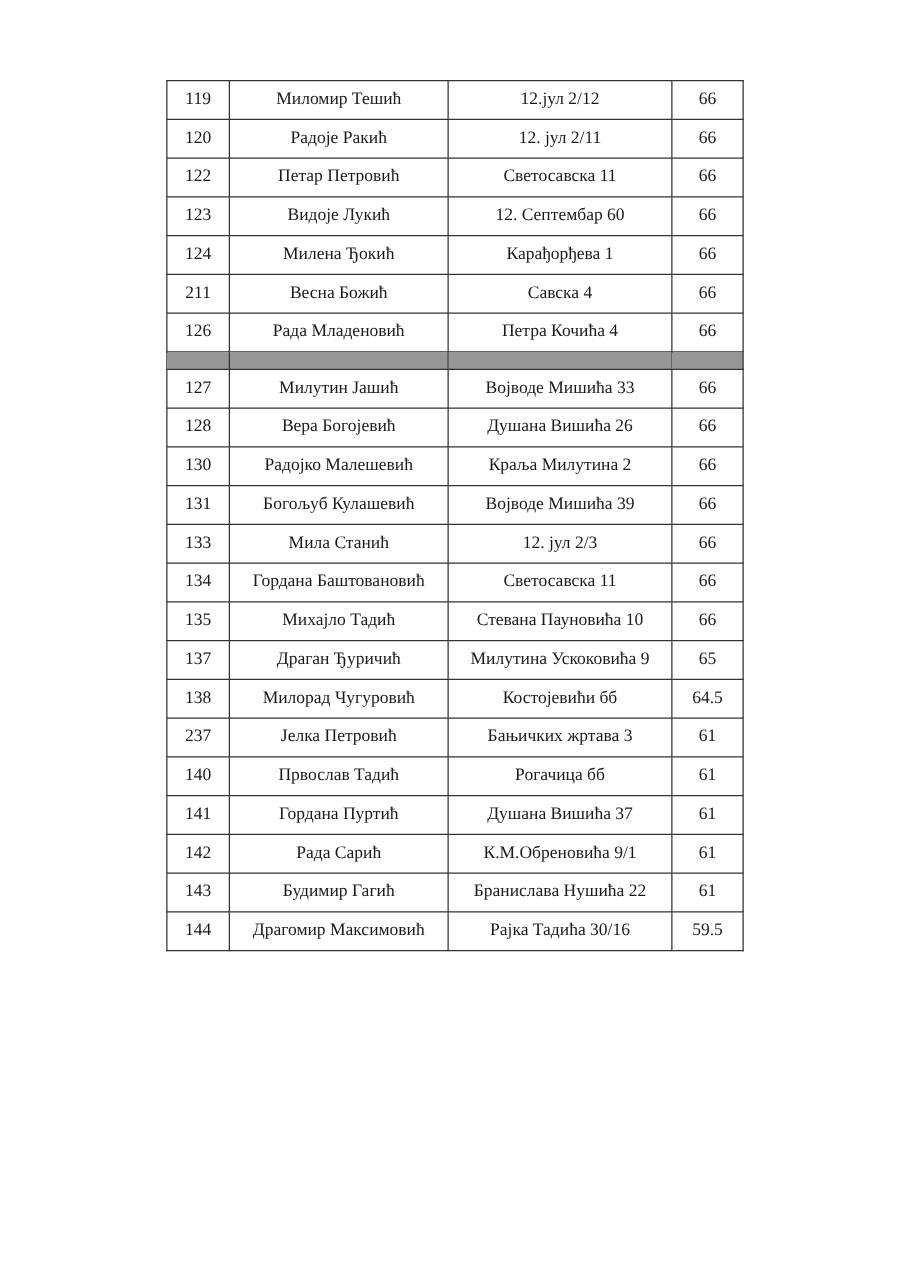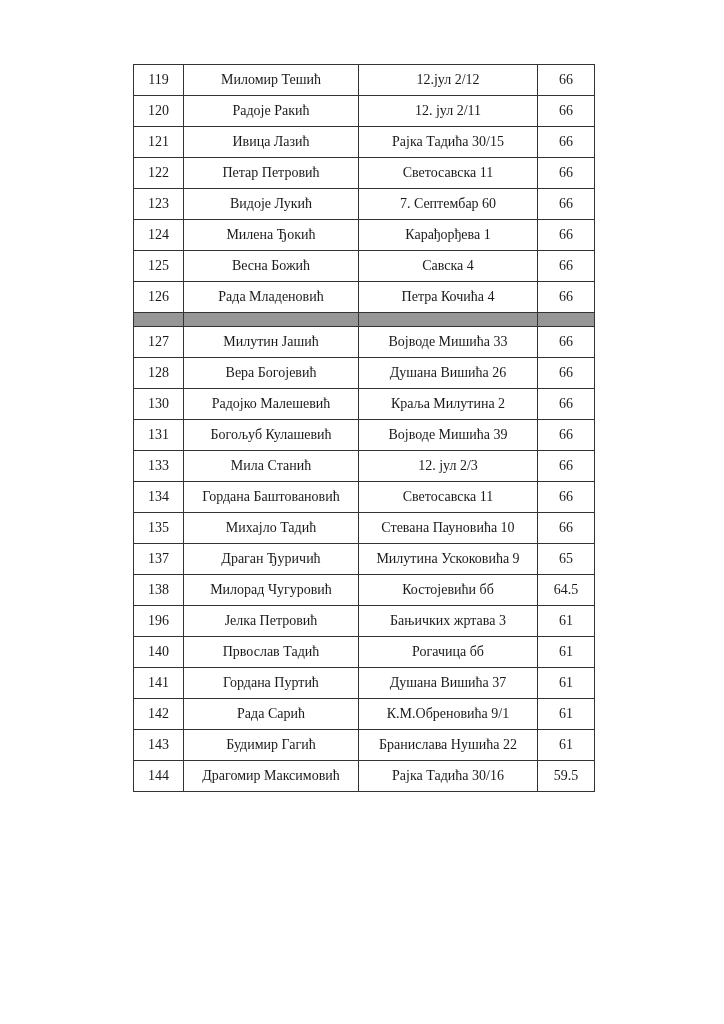--- a/index.html
+++ b/index.html
@@ -68,45 +68,39 @@
           <td>12.јул 2/12</td>
           <td>66</td>
         </tr>
         <tr>
           <td>120</td>
           <td>Радоје Ракић</td>
           <td>12. јул 2/11</td>
           <td>66</td>
         </tr>
         <tr>
-          <td>121</td>
-          <td>Ивица Лазић</td>
-          <td>Рајка Тадића 30/15</td>
-          <td>66</td>
-        </tr>
-        <tr>
           <td>122</td>
           <td>Петар Петровић</td>
           <td>Светосавска 11</td>
           <td>66</td>
         </tr>
         <tr>
           <td>123</td>
           <td>Видоје Лукић</td>
-          <td>7. Септембар 60</td>
+          <td>12. Септембар 60</td>
           <td>66</td>
         </tr>
         <tr>
           <td>124</td>
           <td>Милена Ђокић</td>
           <td>Карађорђева 1</td>
           <td>66</td>
         </tr>
         <tr>
-          <td>125</td>
+          <td>211</td>
           <td>Весна Божић</td>
           <td>Савска 4</td>
           <td>66</td>
         </tr>
         <tr>
           <td>126</td>
           <td>Рада Младеновић</td>
           <td>Петра Кочића 4</td>
           <td>66</td>
         </tr>
@@ -164,21 +158,21 @@
           <td>Милутина Ускоковића 9</td>
           <td>65</td>
         </tr>
         <tr>
           <td>138</td>
           <td>Милорад Чугуровић</td>
           <td>Костојевићи бб</td>
           <td>64.5</td>
         </tr>
         <tr>
-          <td>196</td>
+          <td>237</td>
           <td>Јелка Петровић</td>
           <td>Бањичких жртава 3</td>
           <td>61</td>
         </tr>
         <tr>
           <td>140</td>
           <td>Првослав Тадић</td>
           <td>Рогачица бб</td>
           <td>61</td>
         </tr>

